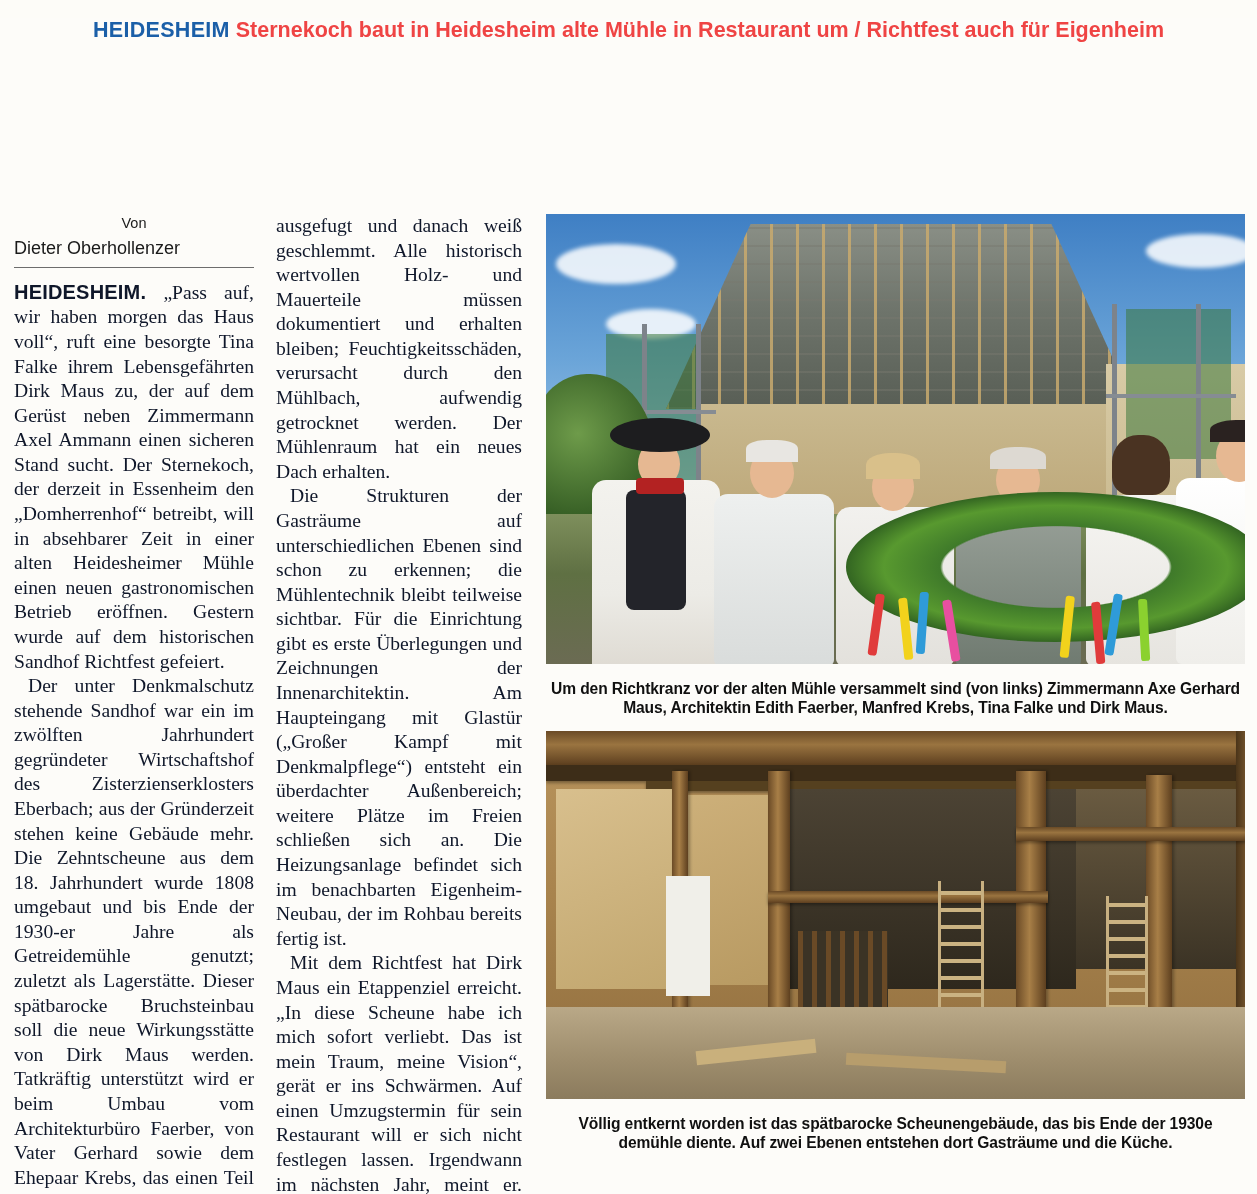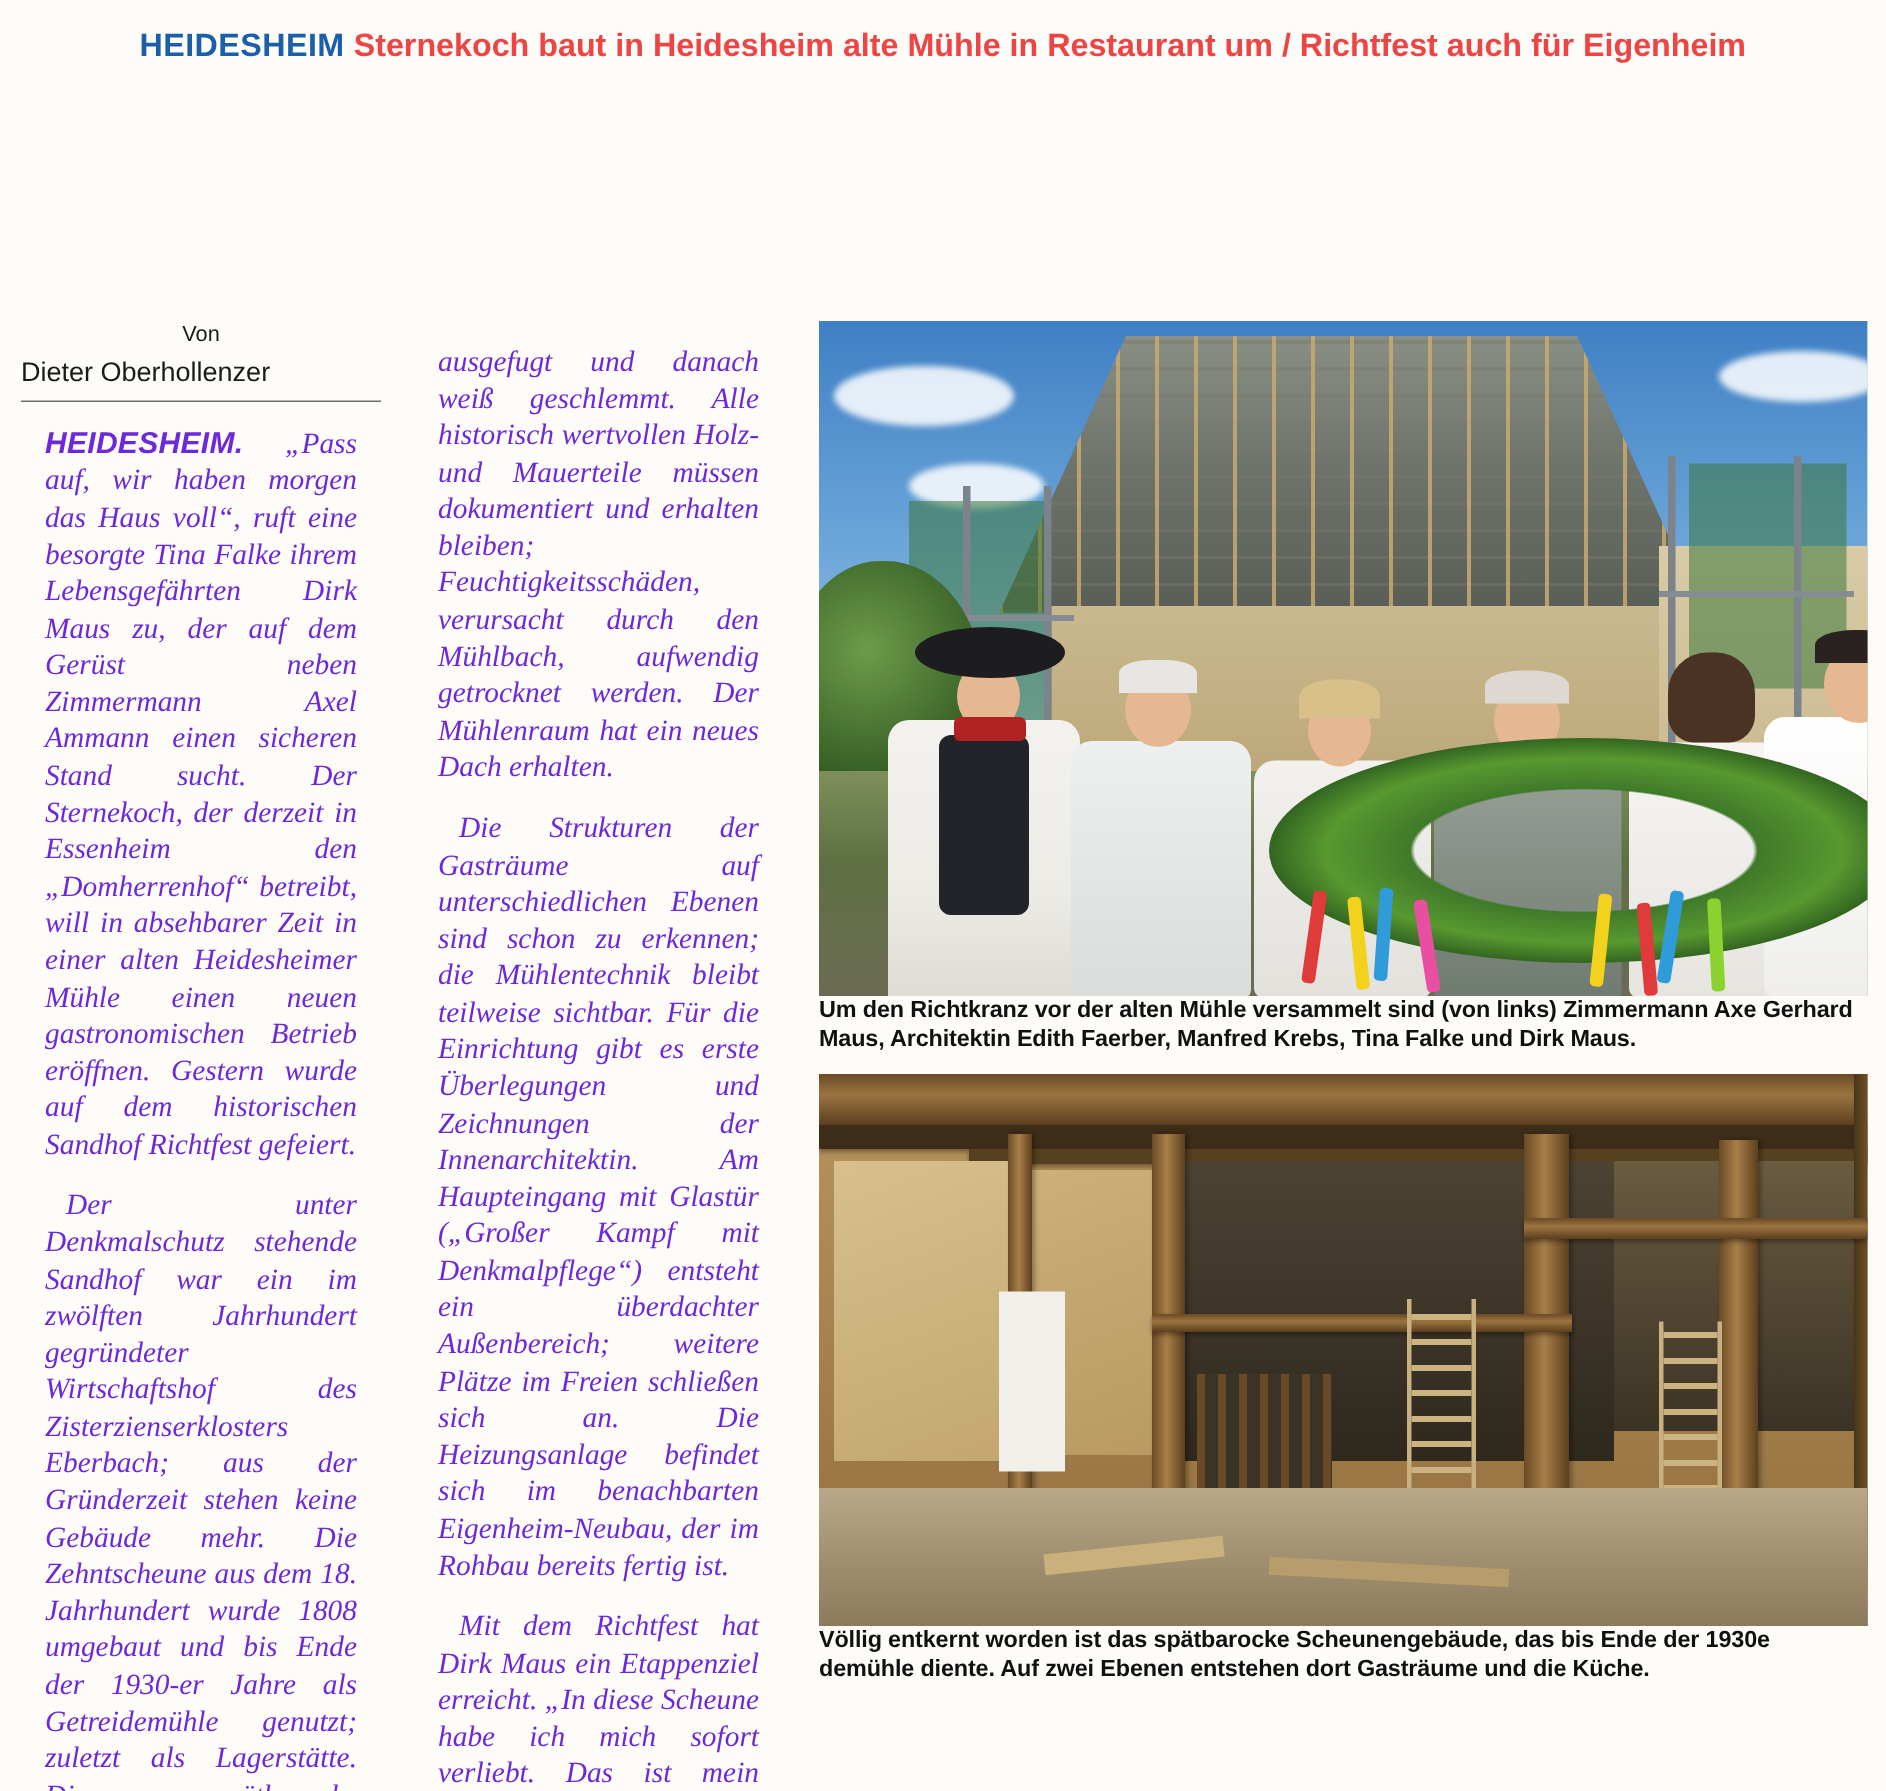--- a/index.html
+++ b/index.html
@@ -101,25 +101,24 @@
     border: none;
     border-top: 1px solid #6d6d6d;
     margin: 7px 0 12px 0;
   }
 
   p.body {
     font-family: "Liberation Serif", serif;
     font-size: 19.6px;
     line-height: 1.255;
     text-align: justify;
-    margin: 16px;
+    margin: 0;
     text-indent: 14px;
     hyphens: manual;
-    color: #6d28d9;
-    font-style: italic;
+    color: #0f172a;
   }
   p.body.first {
     text-indent: 0;
   }
   .dateline {
     font-family: "Liberation Sans", sans-serif;
     font-weight: bold;
     font-size: 20px;
     letter-spacing: 0.2px;
   }
@@ -133,22 +132,23 @@
   }
   .photo-1 { height: 450px; }
   .photo-2 { height: 368px; margin-top: 13px; }
 
   .caption {
     font-family: "Liberation Sans", sans-serif;
     font-weight: bold;
     font-size: 15.6px;
     line-height: 1.25;
     color: #101010;
-    margin-top: 0;
+    margin-top: 15px;
     letter-spacing: -0.1px;
+    text-align: center;
   }
 
   
   .sky {
     position: absolute; inset: 0;
     background: linear-gradient(180deg,#3f7fc4 0%, #6aa4d8 32%, #9cc4e6 58%, #cfe0ef 78%, #dfe9e6 100%);
   }
   .cloud {
     position: absolute;
     background: rgba(255,255,255,0.85);

